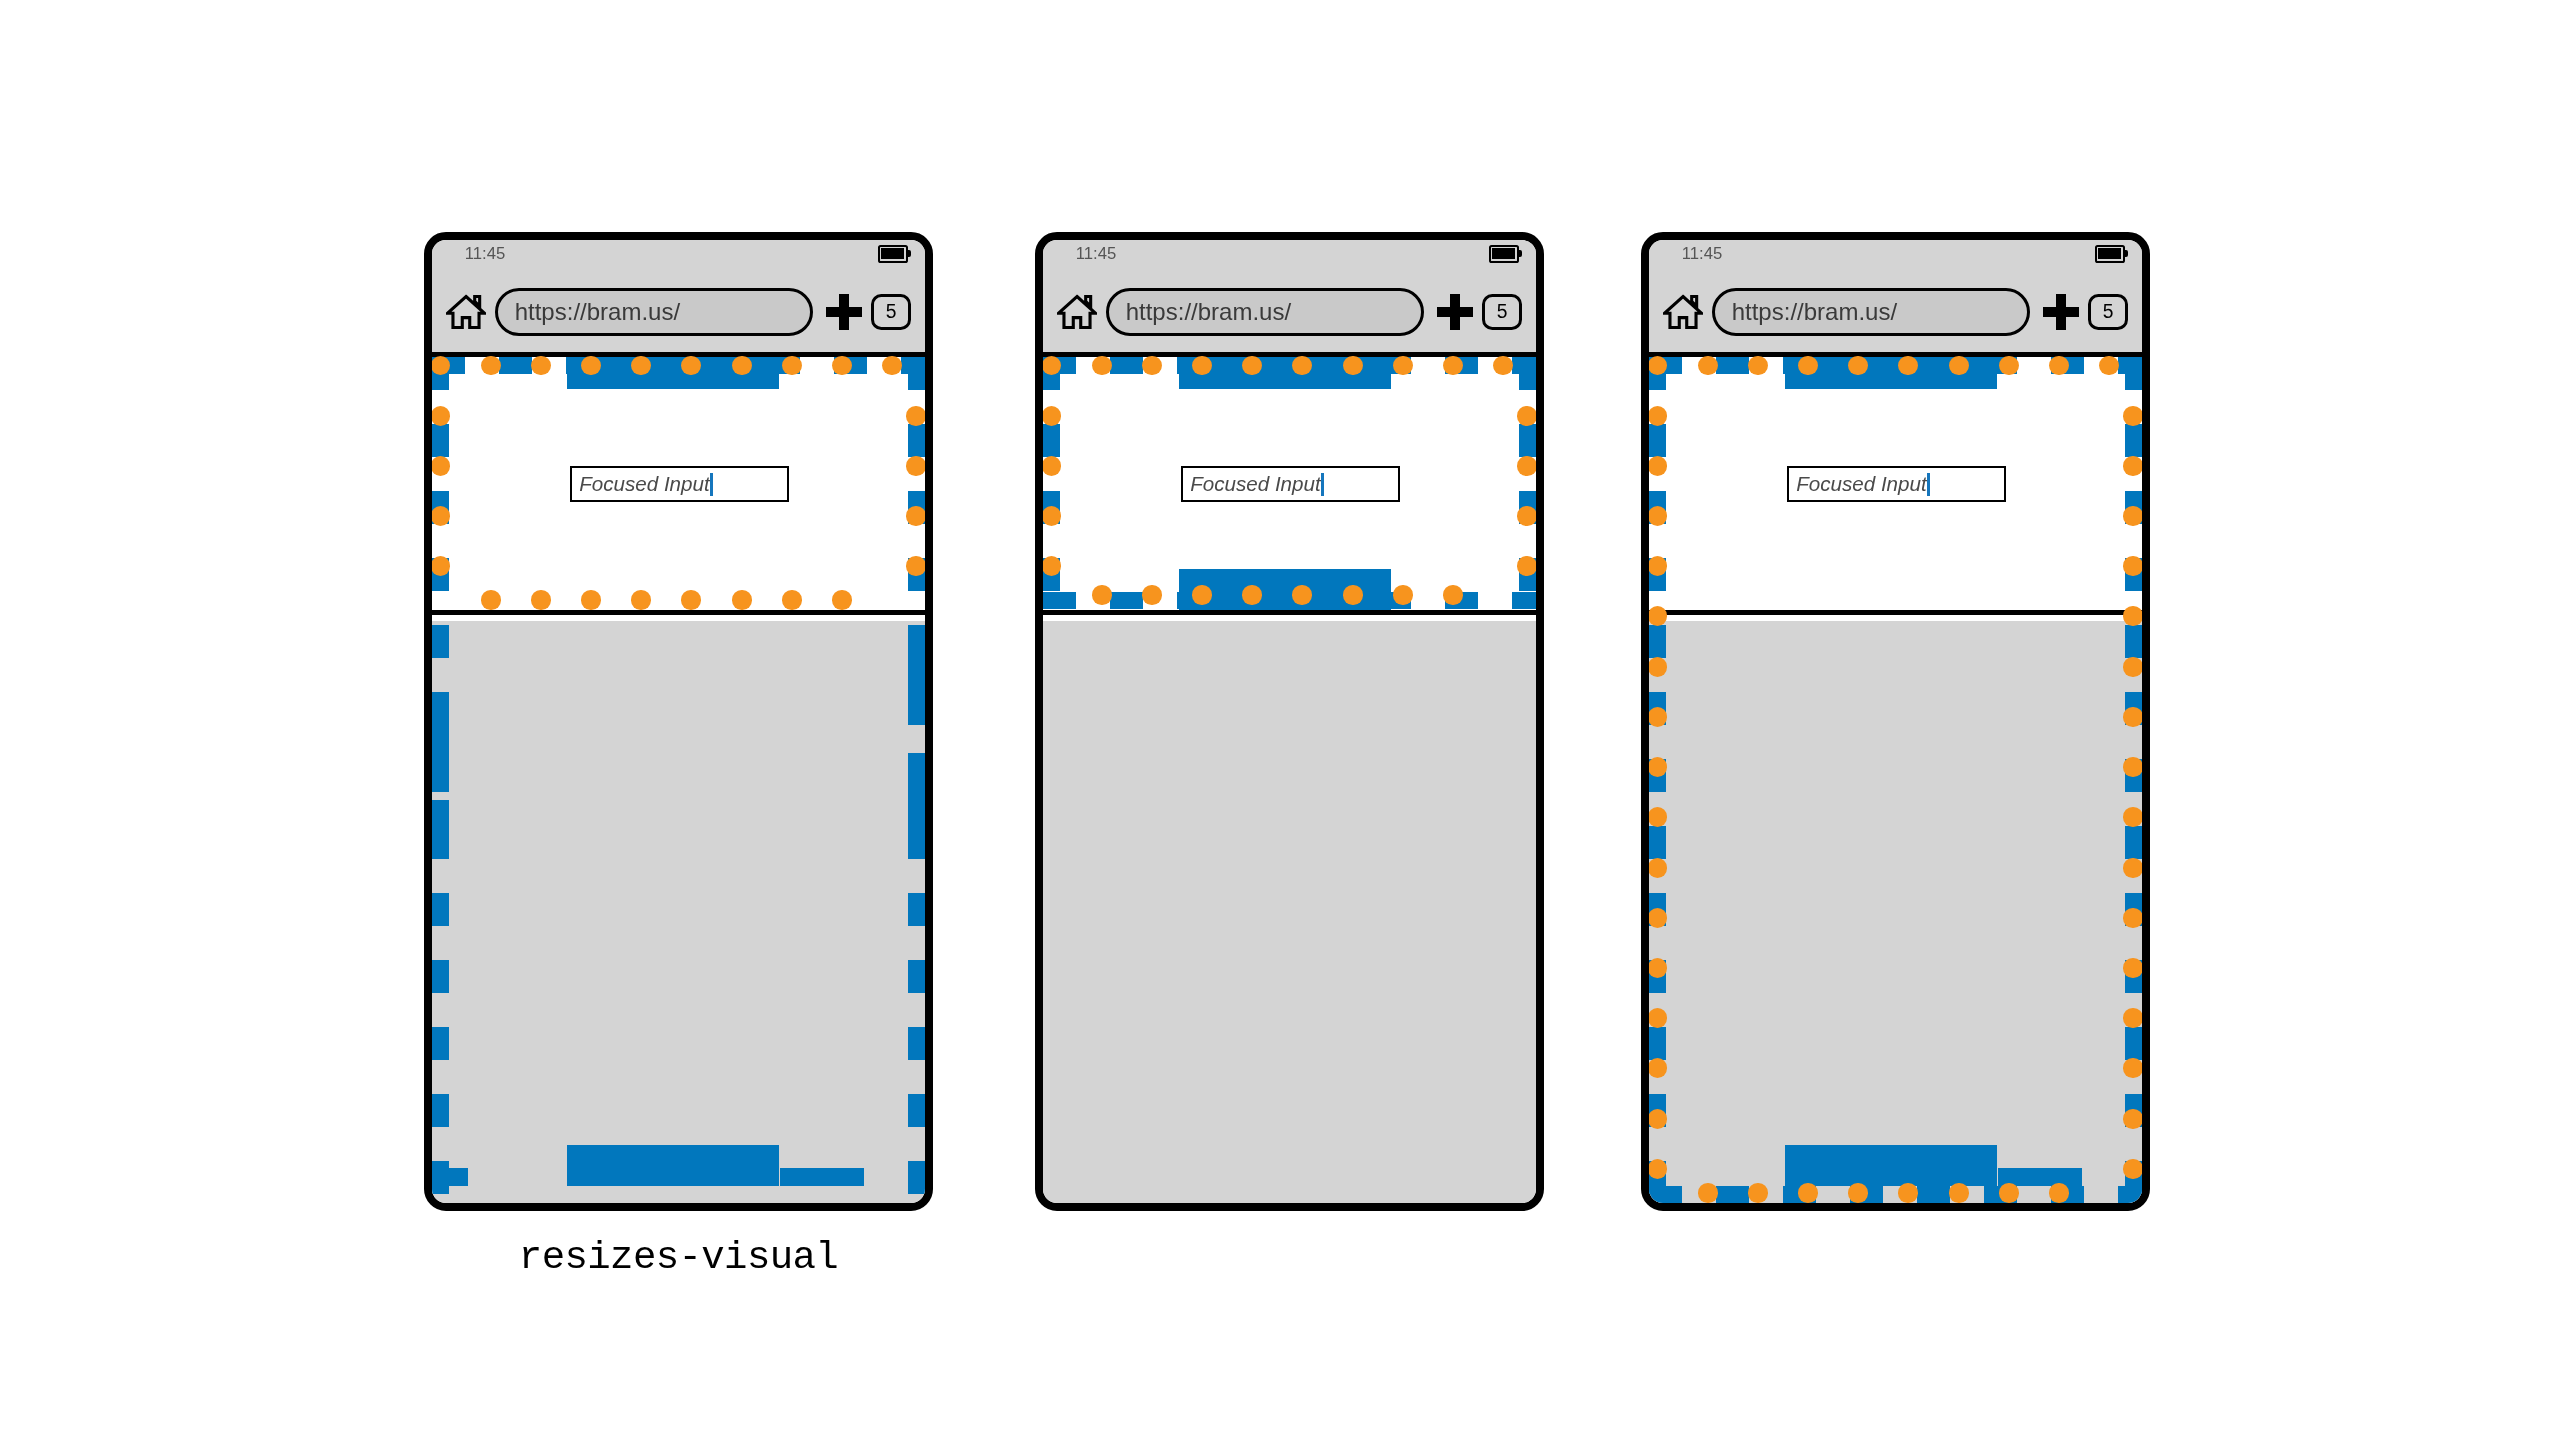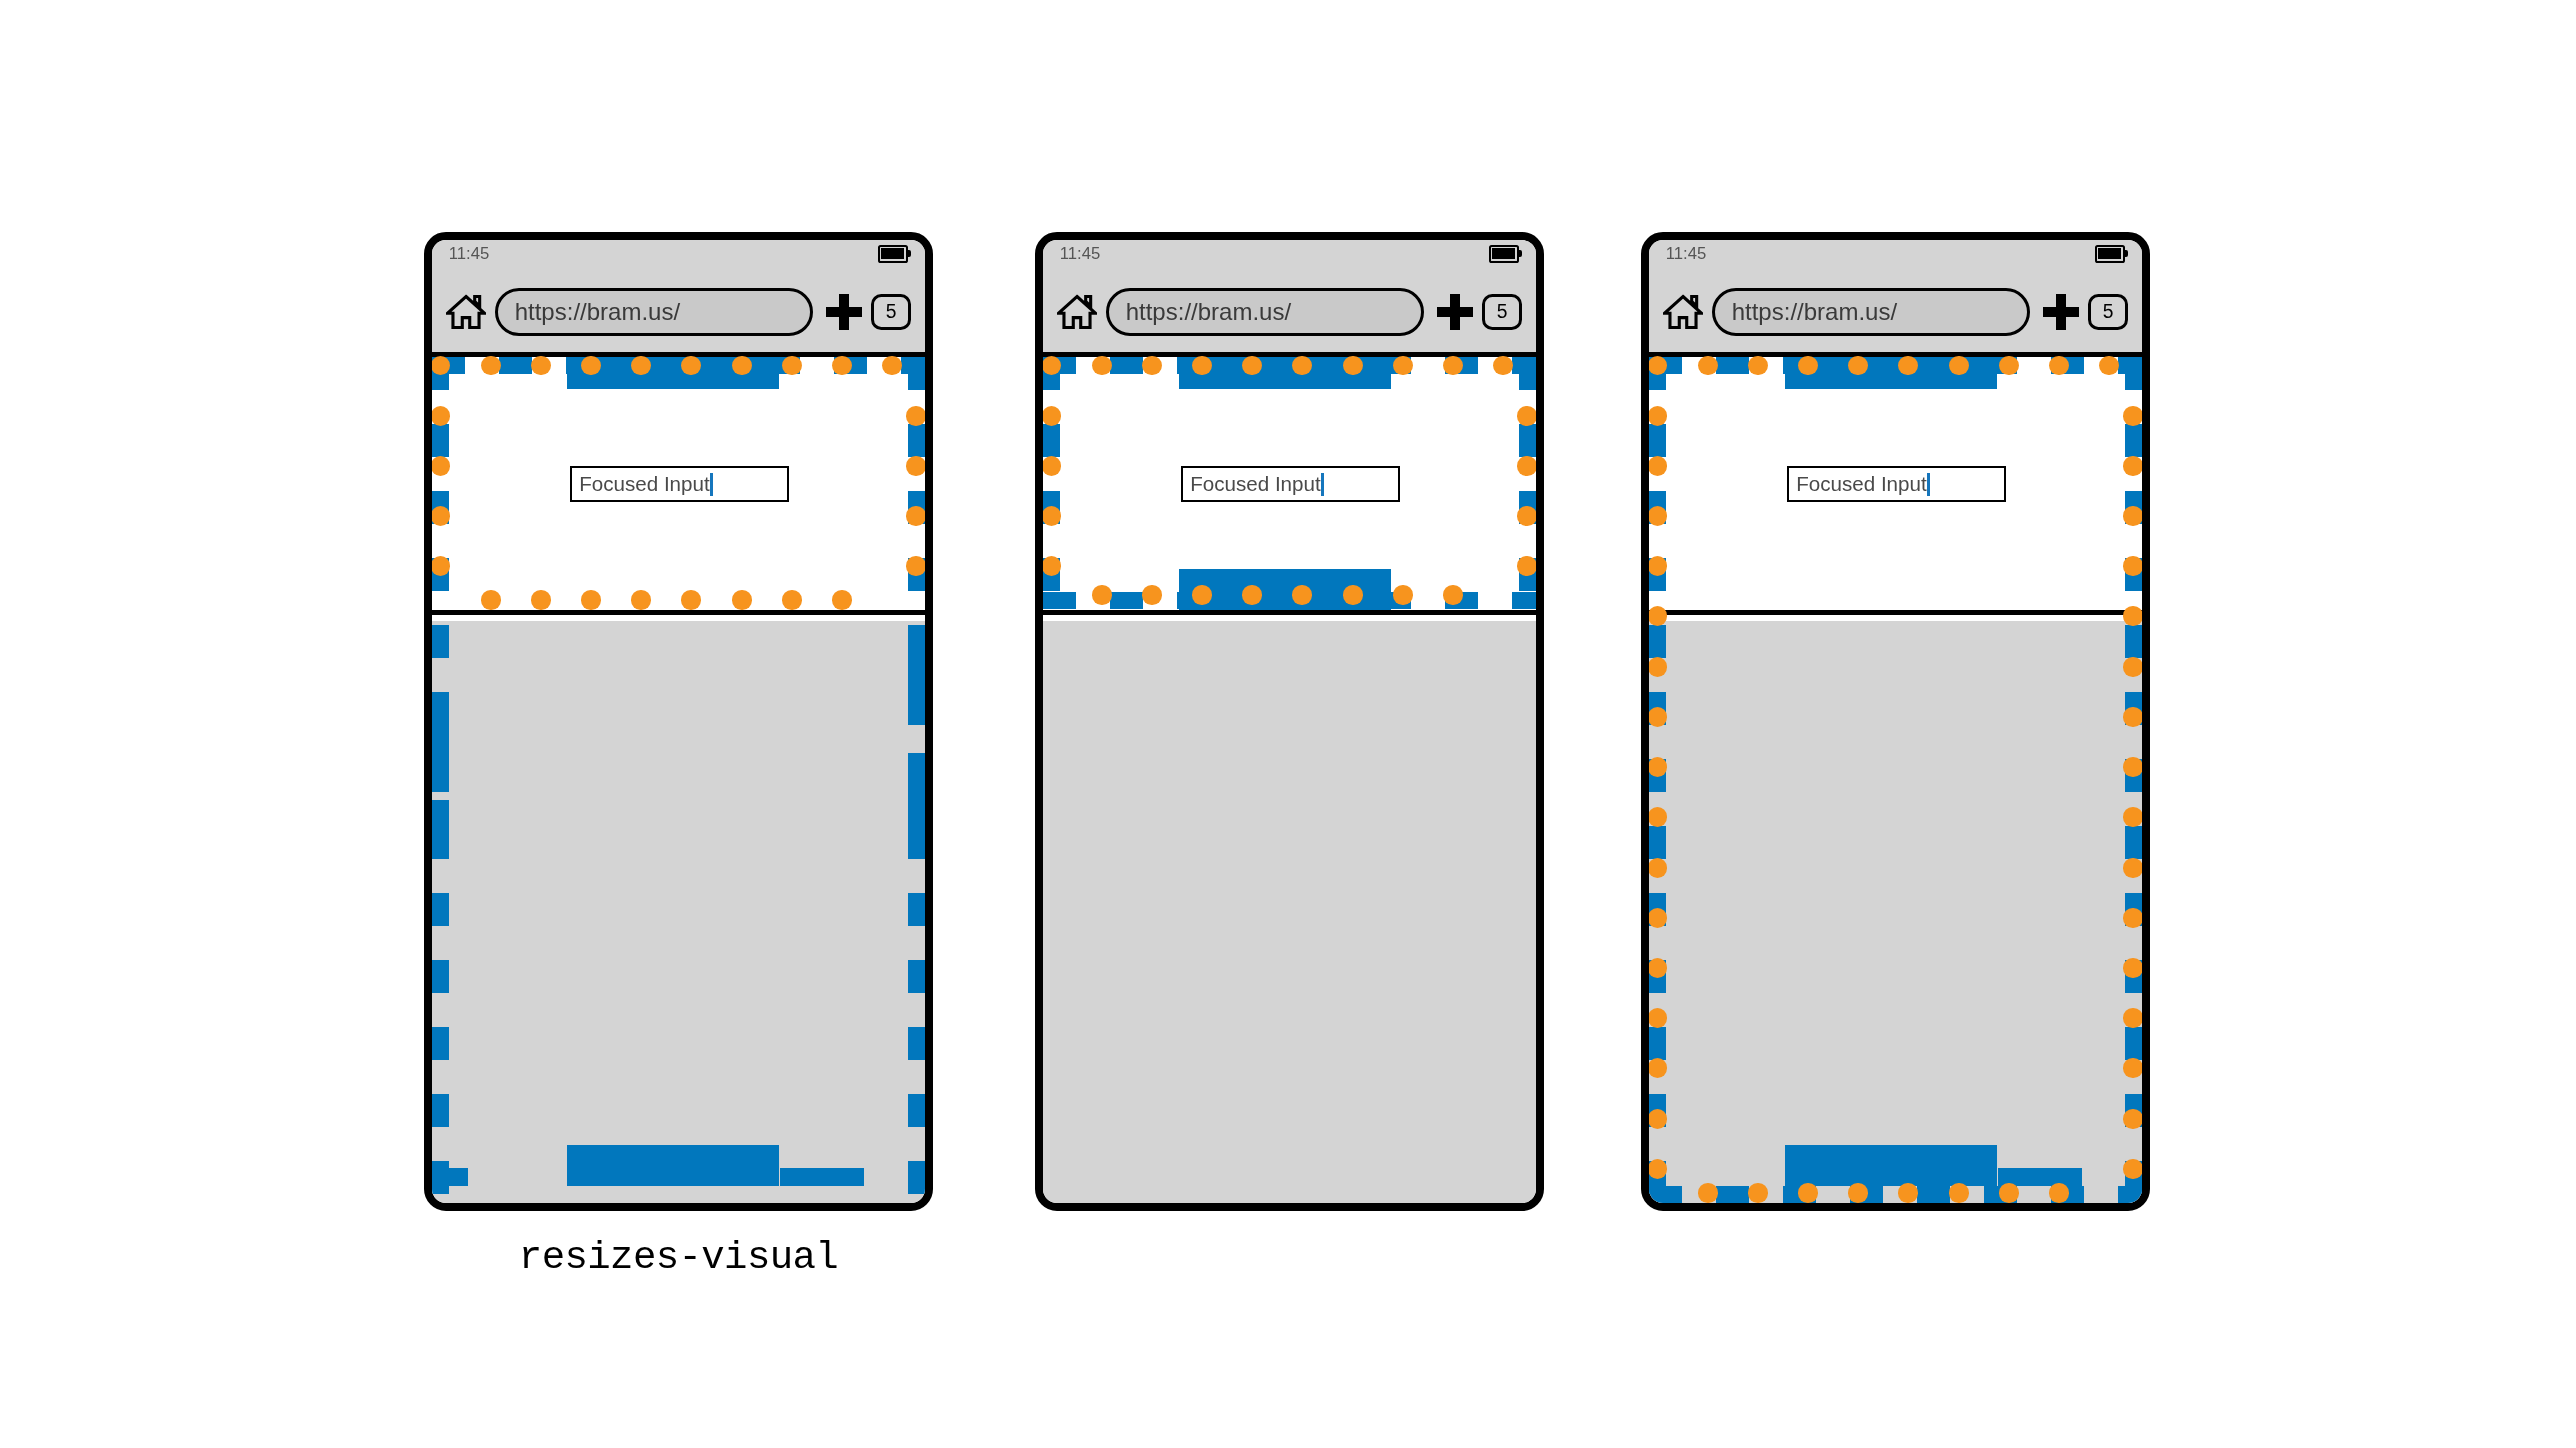--- a/index.html
+++ b/index.html
@@ -45,21 +45,21 @@
   .chrome {
     position: absolute;
     left: 0; right: 0; top: 0;
     height: 117px;
     background: #d4d4d4;
     border-bottom: 5.8px solid #000000;
     box-sizing: border-box;
   }
   .statusbar {
     position: absolute;
-    left: 0; right: 0; top: 0;
+    left: 16px; right: 0; top: 0;
     height: 33px;
   }
   .clock {
     position: absolute;
     left: 16.7px;
     top: 3.9px;
     font-size: 16.7px;
     color: #555555;
     font-family: "Liberation Sans", sans-serif;
     letter-spacing: 0px;
@@ -156,21 +156,21 @@
   }
 
   
   .viewport {
     position: absolute;
     left: 0; right: 0;
     top: 117px;
     background: #ffffff;
     overflow: hidden;
   }
-  .viewport.split { border-bottom: 5.8px solid #000000; box-sizing: border-box; }
+  .viewport.split { border-bottom: 5.8px solid #000000; box-sizing: border-box; font-style: italic; }
 
   .keyboard {
     position: absolute;
     left: 0; right: 0;
     bottom: 0;
     background: #d4d4d4;
   }
 
   
   .blk {

